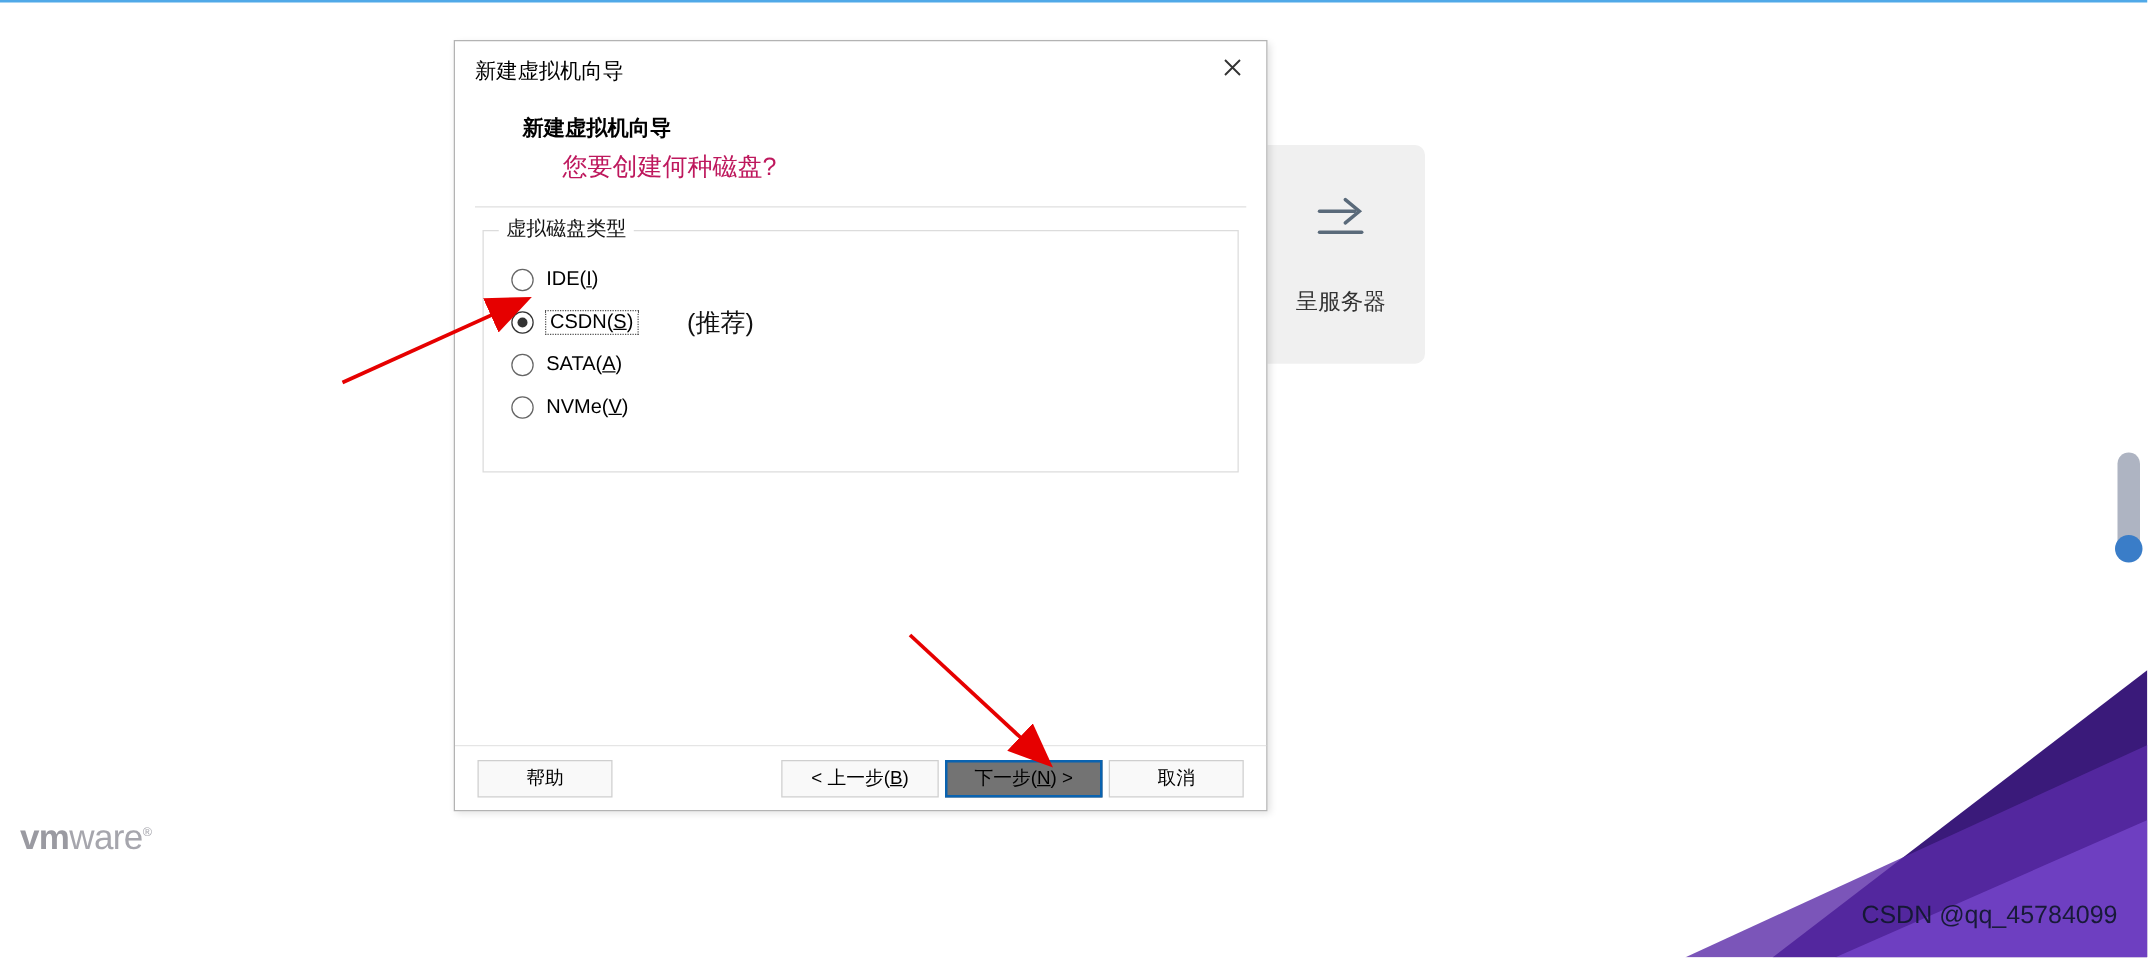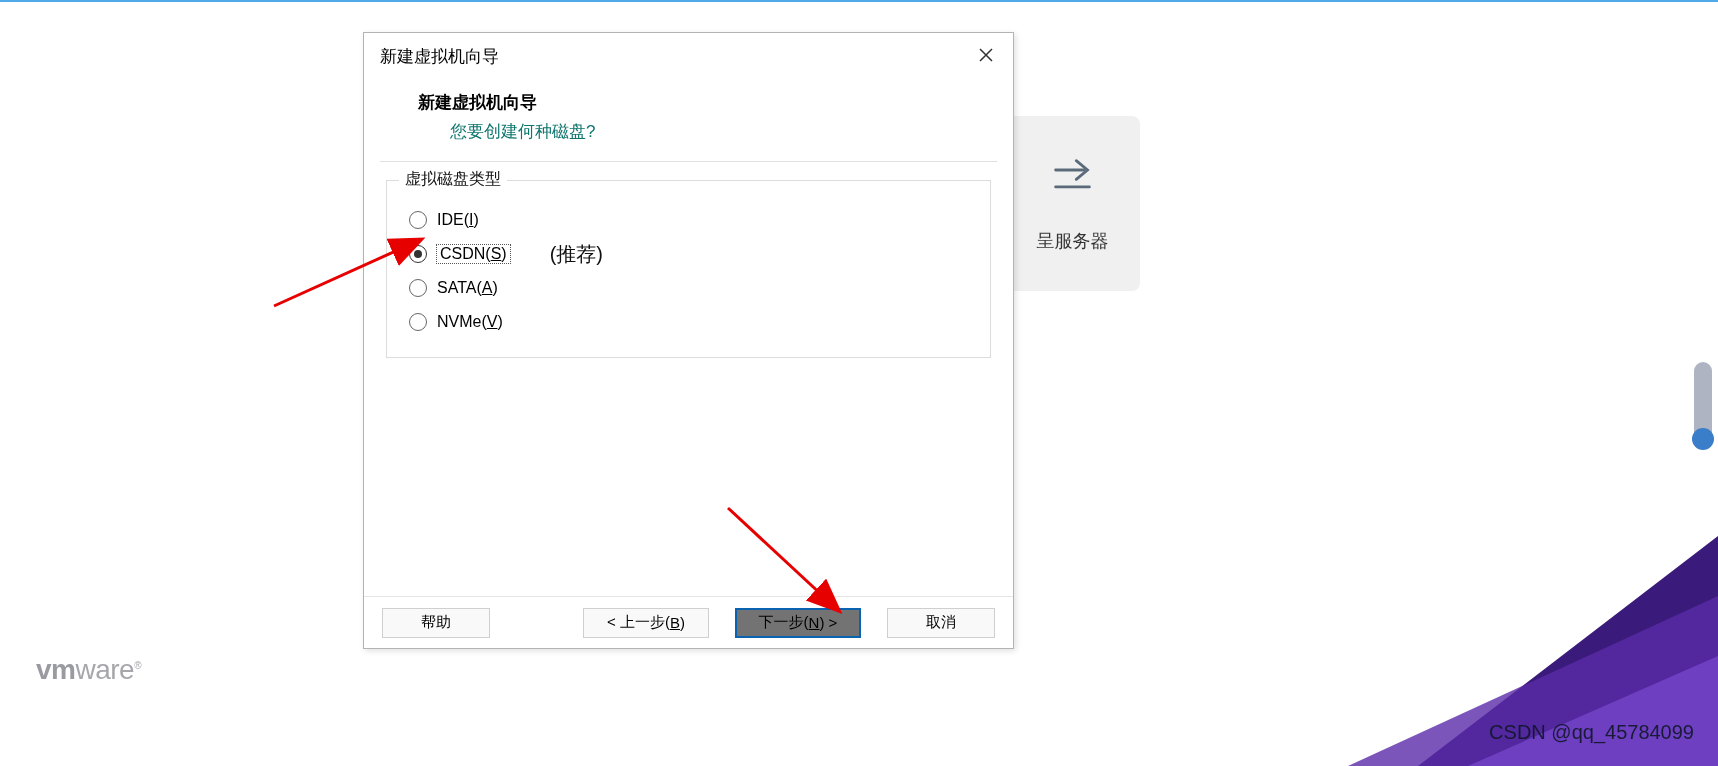--- a/index.html
+++ b/index.html
@@ -39,28 +39,28 @@
       display: flex; align-items: center; justify-content: space-between;
       padding: 0 16px;
       border-bottom: 1px solid rgba(0,0,0,0);
     }
     .titlebar-title { font-size: 17px; color: #000; }
     .close-btn { width: 22px; height: 22px; display: flex; align-items: center; justify-content: center; cursor: pointer; }
     .close-btn svg { width: 16px; height: 16px; }
 
     .header-area { padding: 10px 34px 18px 54px; }
     .header-area .heading { font-size: 17px; font-weight: bold; color: #000; }
-    .header-area .subtext { font-size: 17px; color: #0f766e; margin-top: 6px; margin-left: 32px; }
+    .header-area .subtext { font-size: 20px; color: #be185d; margin-top: 6px; margin-left: 32px; }
     .header-divider { border-top: 1px solid #e0e0e0; margin: 0 16px; }
 
     .groupbox {
       margin: 18px 22px 0 22px;
       border: 1px solid #dcdcdc;
       position: relative;
-      padding: 22px 18px 18px 22px;
+      padding: 22px 18px 34px 22px;
     }
     .group-legend {
       position: absolute; top: -12px; left: 12px;
       background: #ffffff; padding: 0 6px;
       font-size: 16px; color: #111;
     }
     .radio-row { display: flex; align-items: center; height: 34px; }
     .radio-ui {
       width: 18px; height: 18px; border: 1.5px solid #666; border-radius: 50%;
       margin-right: 10px; display: flex; align-items: center; justify-content: center;
@@ -72,39 +72,39 @@
     .radio-label .mn { text-decoration: underline; }
     .radio-label.focus { outline: 1px dotted #555; padding: 0 3px; }
     .hint { font-size: 20px; color: #111; margin-left: 40px; }
 
     .button-bar {
       margin-top: auto;
       border-top: 1px solid #e5e5e5;
       height: 52px;
       display: flex; align-items: center;
       padding: 12px 18px;
-      gap: 26px;
+      gap: 5px;
     }
     .btn-spacer { flex: 1; }
     .btn {
       min-width: 108px; height: 30px;
       background: #f9f9f9;
       border: 1px solid #cfcfcf;
       font-size: 15px; color: #000;
       display: flex; align-items: center; justify-content: center;
       cursor: pointer;
     }
     .btn .mn { text-decoration: underline; }
     .btn.primary { border: 2px solid #0a63b0; background: #737373; min-width: 126px; }
     .btn.wide { min-width: 126px; }
 
     .arrow { position: absolute; pointer-events: none; }
     .arrow svg { width: 100%; height: 100%; }
 
-    .logo { position: absolute; left: 36px; bottom: 80px; font-size: 28px; color: #a6a6ad; letter-spacing: -0.5px; }
+    .logo { position: absolute; left: 16px; bottom: 80px; font-size: 28px; color: #a6a6ad; letter-spacing: -0.5px; }
     .logo b { font-weight: 700; color: #9a9aa1; }
 
     .purple-corner {
       position: absolute; right: 0; bottom: 0;
       width: 370px; height: 230px;
     }
     .watermark {
       position: absolute; right: 24px; bottom: 22px;
       font-size: 20px; color: #0f172a; opacity: 0.9;
     }

